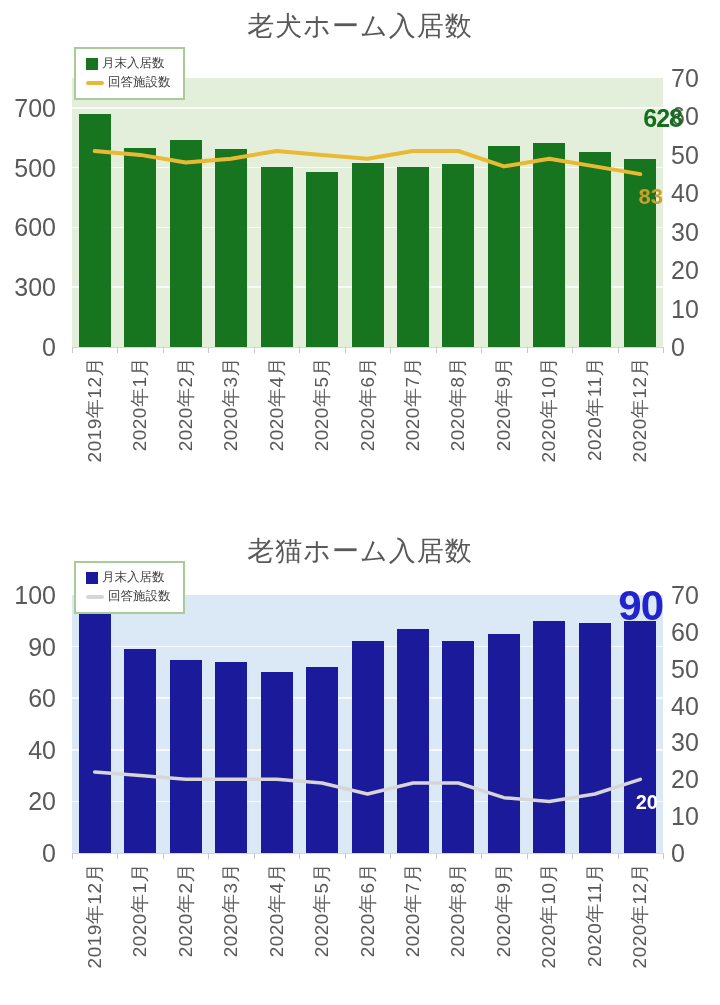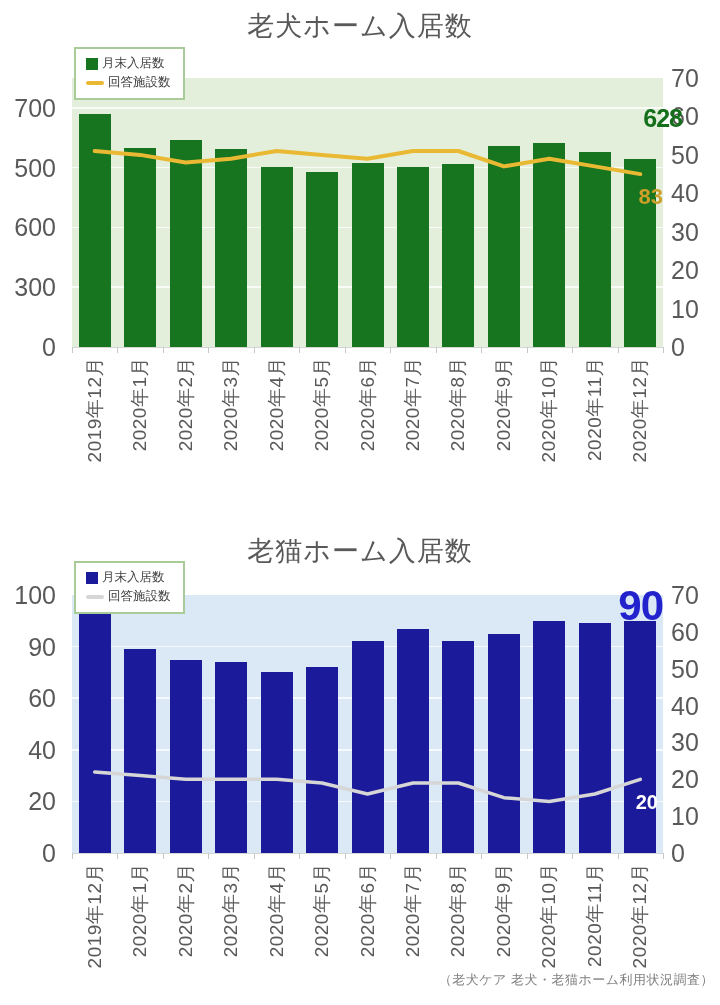--- a/index.html
+++ b/index.html
@@ -75,21 +75,20 @@
       <span class="sw sw-line" style="background: rgb(214, 214, 214);"></span>
       <span class="legend-label">回答施設数</span>
     </div>
   </div>
 
   <div class="ann" id="ann-bar-0" style="color: rgb(19, 111, 26);">628</div>
   <div class="ann" id="ann-line-0" style="color: rgb(204, 159, 42);">83</div>
   <div class="ann" id="ann-bar-1" style="color: rgb(35, 35, 205);">90</div>
   <div class="ann" id="ann-line-1" style="color: rgb(255, 255, 255);">20</div>
 
-  <div class="footer">（老犬ケア 老犬・老猫ホーム利用状況調査）</div>
 
   <div id="gen-0">
       <div class="plot-bg" style="left: 72px; top: 78px; width: 591px; height: 269px; background: rgb(227, 239, 218);"></div>
       <div class="ytick ytick-left" style="left: 0px; top: 333px; width: 56px; color: rgb(89, 89, 89);">0</div>
       <div class="gridline" style="left: 72px; top: 286.472px; width: 591px;"></div>
       <div class="ytick ytick-left" style="left: 0px; top: 273.222px; width: 56px; color: rgb(89, 89, 89);">300</div>
       <div class="gridline" style="left: 72px; top: 226.694px; width: 591px;"></div>
       <div class="ytick ytick-left" style="left: 0px; top: 213.444px; width: 56px; color: rgb(89, 89, 89);">600</div>
       <div class="gridline" style="left: 72px; top: 166.917px; width: 591px;"></div>
       <div class="ytick ytick-left" style="left: 0px; top: 153.667px; width: 56px; color: rgb(89, 89, 89);">500</div>

